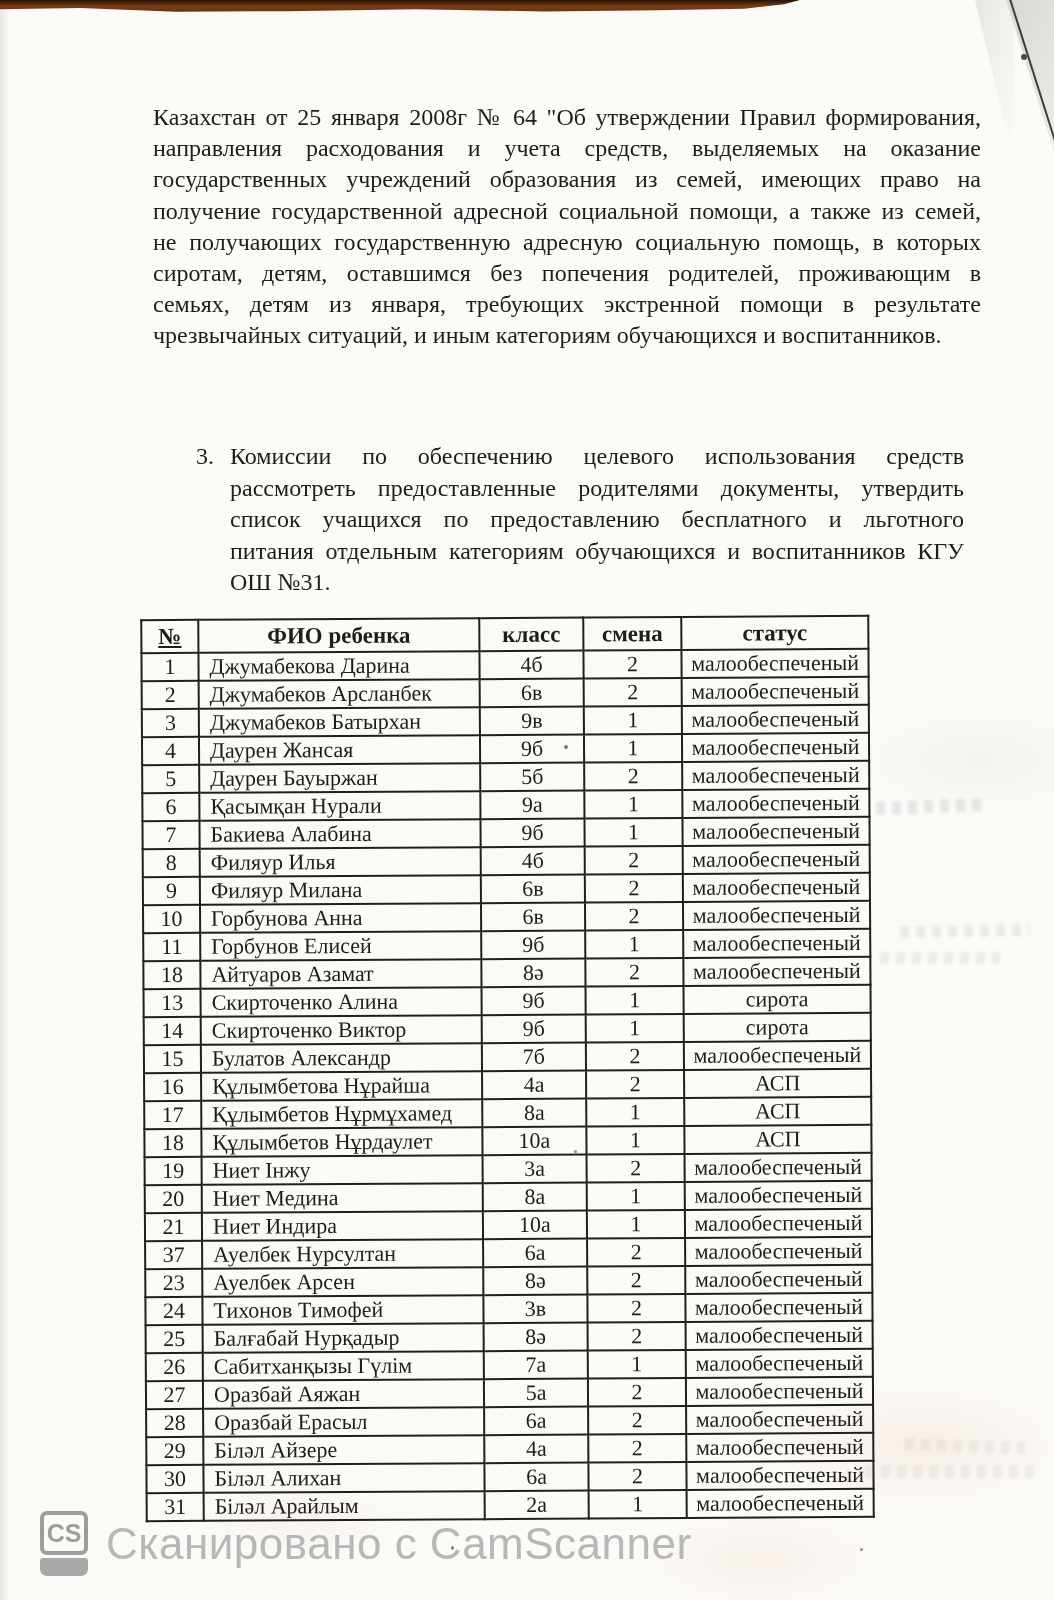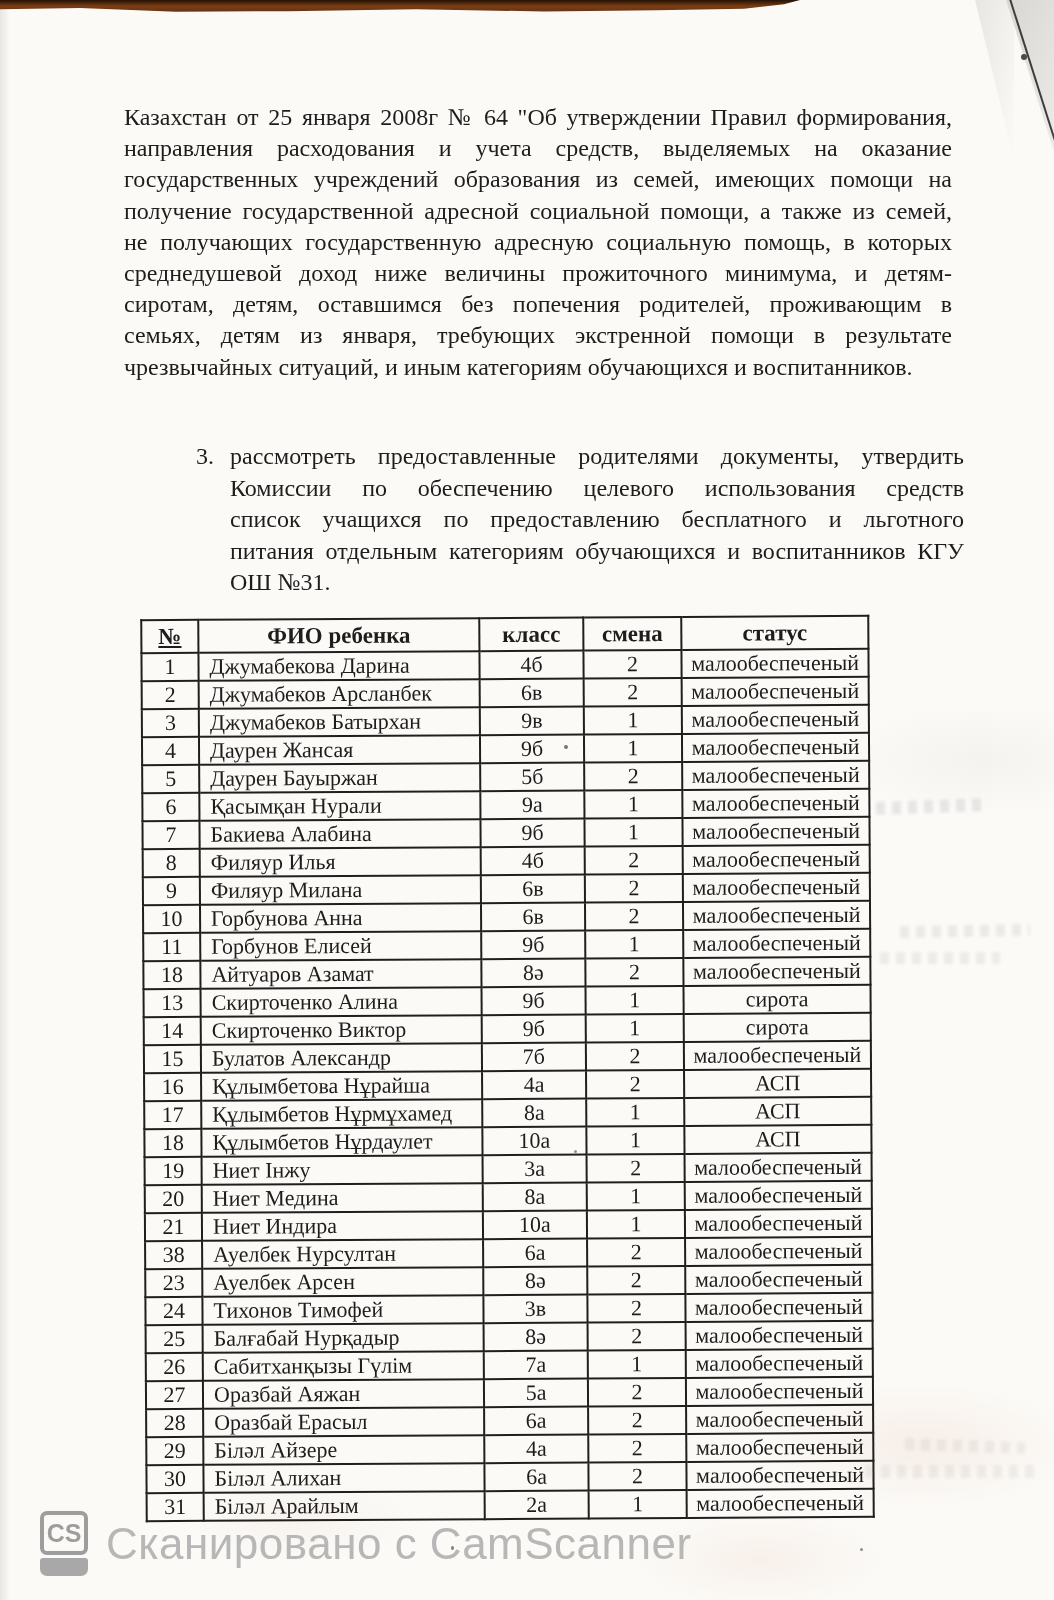--- a/index.html
+++ b/index.html
@@ -40,21 +40,21 @@
     clip-path:polygon(35% 0,100% 0,100% 100%);
   }
   .corner-line{
     position:absolute;left:1008px;top:-4px;width:2px;height:160px;
     background:#3d3d3d;transform-origin:top left;transform:rotate(-17.6deg);
   }
   .speck{position:absolute;border-radius:50%;background:#4a4a4a;}
 
   
   .intro{
-    position:absolute;left:124px;top:102px;width:828px;
+    position:absolute;left:153px;top:102px;width:828px;
     font-size:24px;line-height:31.2px;
   }
   .jline{text-align:justify;text-align-last:justify;white-space:normal;hyphens:none;}
   .intro .jline:last-child{text-align-last:left;}
   .item3{
     position:absolute;left:196px;top:441px;width:768px;
     font-size:24px;line-height:31.6px;display:flex;
   }
   .item3-num{width:34px;flex:0 0 34px;}
   .item3-lines{flex:1;}
@@ -114,42 +114,41 @@
   <div class="speck" style="left:451px;top:1546px;width:3px;height:4px;opacity:.7;"></div>
   <div class="speck" style="left:860px;top:1548px;width:3px;height:3px;opacity:.6;"></div>
 
   <div class="intro">
 
       <div class="jline">Казахстан от 25 января 2008г № 64 "Об утверждении Правил формирования,</div>
 
       <div class="jline">направления расходования и учета средств, выделяемых на оказание</div>
 
 
-      <div class="jline">государственных учреждений образования из семей, имеющих помощи на</div>
+      <div class="jline">государственных учреждений образования из семей, имеющих право на</div>
 
       <div class="jline">получение государственной адресной социальной помощи, а также из семей,</div>
 
       <div class="jline">не получающих государственную адресную социальную помощь, в которых</div>
 
-      <div class="jline">среднедушевой доход ниже величины прожиточного минимума, и детям-</div>
 
       <div class="jline">сиротам, детям, оставшимся без попечения родителей, проживающим в</div>
 
       <div class="jline">семьях, детям из января, требующих экстренной помощи в результате</div>
 
       <div class="jline">чрезвычайных ситуаций, и иным категориям обучающихся и воспитанников.</div>
     </div>
 
   <div class="item3">
     <div class="item3-num">3.</div>
     <div class="item3-lines">
 
+        <div class="jline">Комиссии по обеспечению целевого использования средств</div>
+
         <div class="jline">рассмотреть предоставленные родителями документы, утвердить</div>
-
-        <div class="jline">Комиссии по обеспечению целевого использования средств</div>
 
         <div class="jline">список учащихся по предоставлению бесплатного и льготного</div>
 
         <div class="jline">питания отдельным категориям обучающихся и воспитанников КГУ</div>
 
         <div class="jline">ОШ №31.</div>
       </div>
   </div>
 
   <table class="students">
@@ -333,21 +332,21 @@
 
         <tr>
           <td class="c-num">21</td>
           <td class="c-name">Ниет Индира</td>
           <td class="c-grade">10а</td>
           <td class="c-shift">1</td>
           <td class="c-status">малообеспеченый</td>
         </tr>
 
         <tr>
-          <td class="c-num">38</td>
+          <td class="c-num">37</td>
           <td class="c-name">Ауелбек Нурсултан</td>
           <td class="c-grade">6а</td>
           <td class="c-shift">2</td>
           <td class="c-status">малообеспеченый</td>
         </tr>
 
         <tr>
           <td class="c-num">23</td>
           <td class="c-name">Ауелбек Арсен</td>
           <td class="c-grade">8ә</td>

